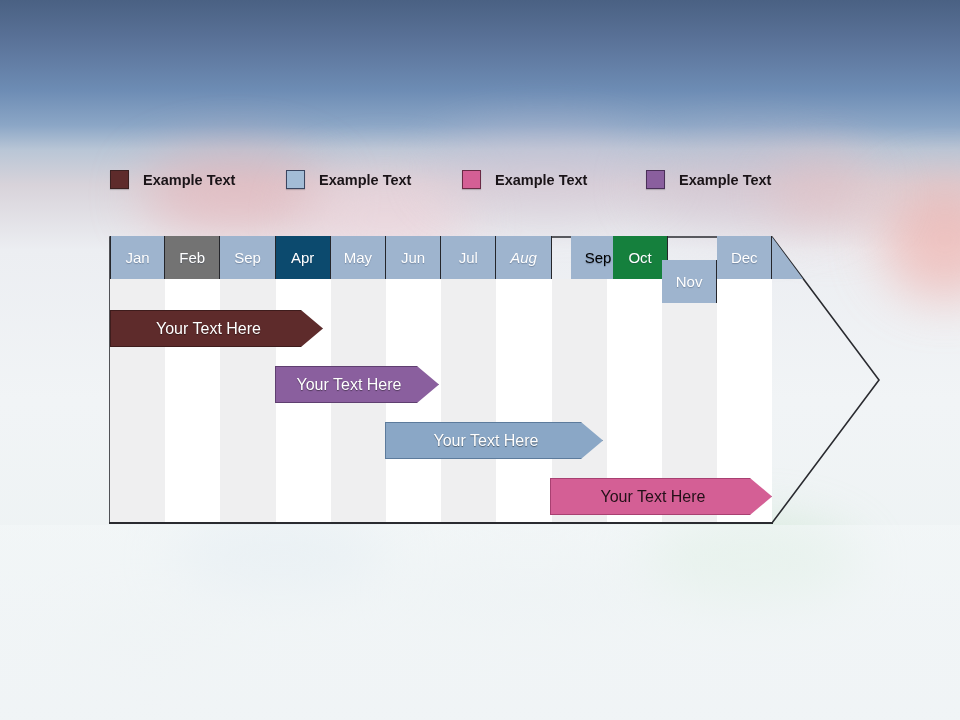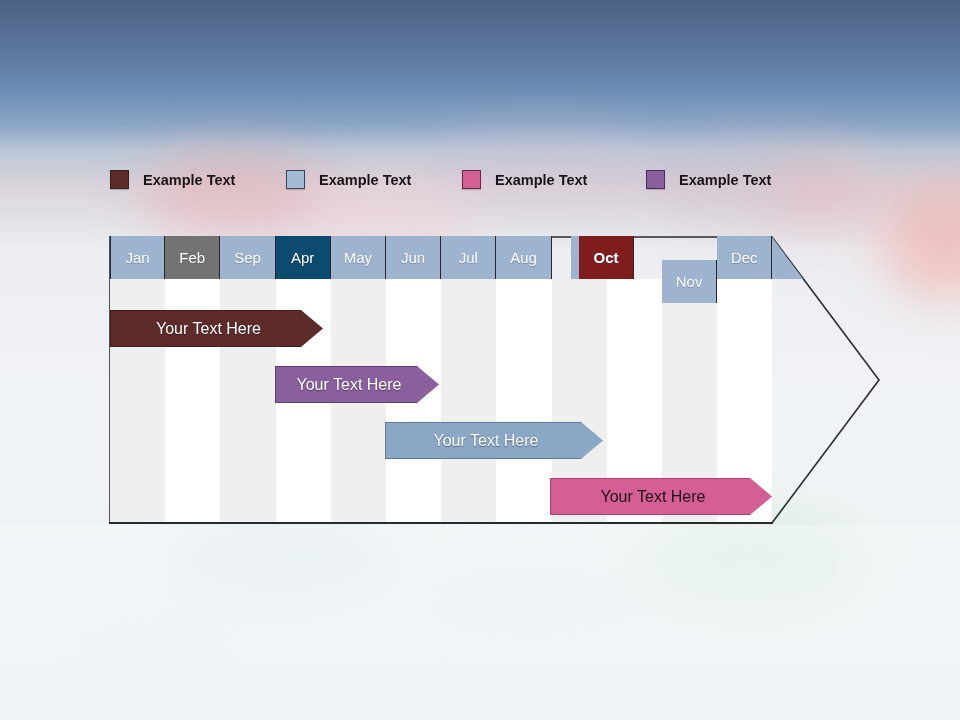--- a/index.html
+++ b/index.html
@@ -211,29 +211,29 @@
         </div>
         <div class="month-col even" style="left: 276px; width: 55.2px;"></div>
         <div class="month-head" style="left: 276px; width: 55.2px; background: rgb(158, 180, 206); color: rgb(255, 255, 255);">
           <span>Jun</span>
         </div>
         <div class="month-col odd" style="left: 331.2px; width: 55.2px;"></div>
         <div class="month-head" style="left: 331.2px; width: 55.2px; background: rgb(158, 180, 206); color: rgb(255, 255, 255);">
           <span>Jul</span>
         </div>
         <div class="month-col even" style="left: 386.4px; width: 55.2px;"></div>
-        <div class="month-head" style="left: 386.4px; width: 55.2px; background: rgb(158, 180, 206); color: rgb(255, 255, 255);">
+        <div class="month-head" style="left: 386.4px; width: 55.2px; background: rgb(158, 180, 206); color: rgb(255, 255, 255); font-style: italic;">
           <span>Aug</span>
         </div>
         <div class="month-col odd" style="left: 441.6px; width: 55.2px;"></div>
         <div class="month-head" style="left: 461px; width: 55.2px; background: rgb(158, 180, 206); color: #000000;">
           <span>Sep</span>
         </div>
         <div class="month-col even" style="left: 496.8px; width: 55.2px;"></div>
-        <div class="month-head" style="left: 469px; width: 55.2px; background: #7f1d1d; color: rgb(255, 255, 255); font-weight: bold;">
+        <div class="month-head" style="left: 503px; width: 55.2px; background: #15803d; color: rgb(255, 255, 255);">
           <span>Oct</span>
         </div>
         <div class="month-col odd" style="left: 552px; width: 55.2px;"></div>
         <div class="month-head" style="left: 552px; width: 55.2px; background: rgb(158, 180, 206); color: rgb(255, 255, 255); margin-top: 24px;">
           <span>Nov</span>
         </div>
         <div class="month-col even" style="left: 607.2px; width: 55.2px;"></div>
         <div class="month-head" style="left: 607.2px; width: 55.2px; background: rgb(158, 180, 206); color: rgb(255, 255, 255);">
           <span>Dec</span>
         </div>

